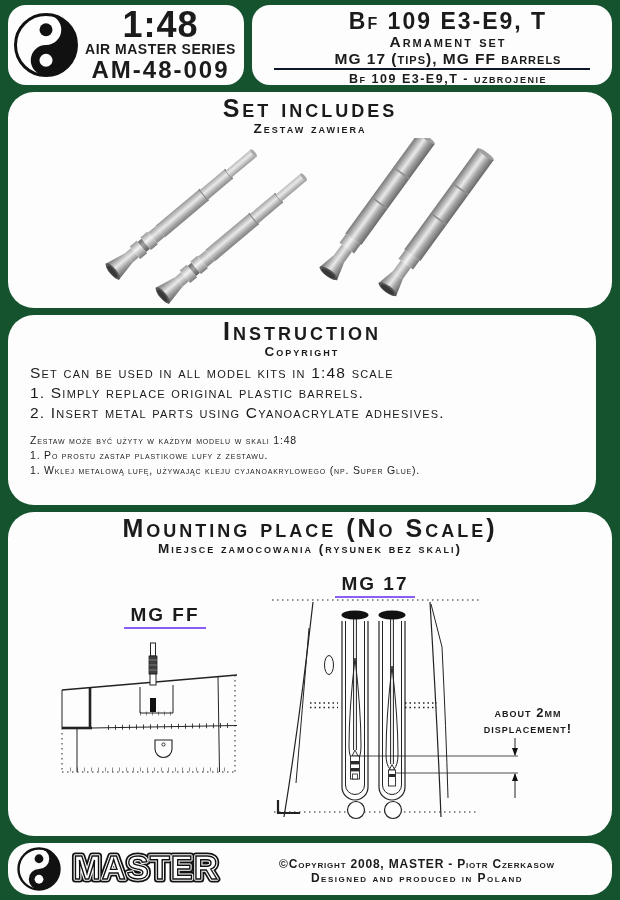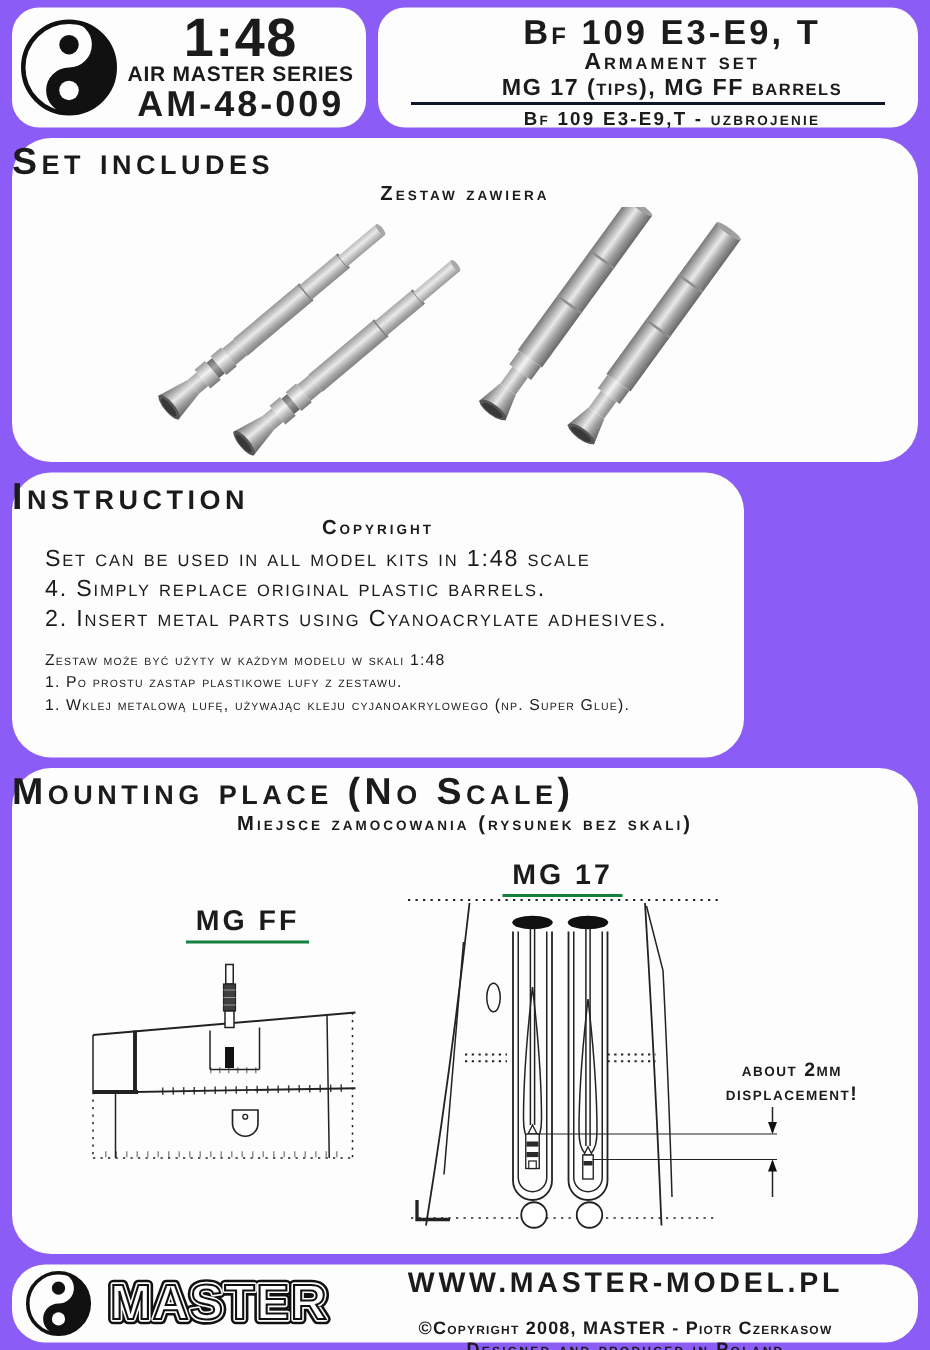--- a/index.html
+++ b/index.html
@@ -1,16 +1,16 @@
 <!DOCTYPE html>
 <html><head>
 <meta charset="utf-8">
 <style>
   html,body{margin:0;padding:0;background:#0d0d0d;}
-  .page{position:relative;width:620px;height:900px;background:#8b5cf6;overflow:hidden;
+  .page{position:relative;width:620px;height:900px;background:#14532d;overflow:hidden;
         font-family:"Liberation Sans",sans-serif;color:#1b1b1b;}
   .panel{position:absolute;background:#fdfdfd;border-radius:26px;}
   .hbox{position:absolute;background:#fdfdfd;border-radius:18px;}
   .sc{font-variant:small-caps;padding-left:32px;}
 
   
   .hleft{left:8px;top:5px;width:236px;height:80px;display:flex;align-items:center;}
   .hleft .logo{flex:0 0 auto;margin-left:3px;}
   .hl-text{flex:1 1 auto;text-align:center;padding-right:4px;}
   .hl-scale{font-size:36px;font-weight:bold;letter-spacing:1px;line-height:33px;}
@@ -20,38 +20,38 @@
   
   .hright{left:252px;top:5px;width:360px;height:80px;padding-top:4px;box-sizing:border-box;}
   .hr-title{font-size:23px;font-weight:bold;letter-spacing:2px;line-height:25px;text-align:center;}
   .hr-sub1{font-size:15.5px;font-weight:bold;letter-spacing:2px;line-height:16px;text-align:center;}
   .hr-sub2{font-size:15.5px;font-weight:bold;letter-spacing:1px;line-height:17px;text-align:center;
            border-bottom:2px solid #0f172a;margin:0 22px;padding-bottom:1px;}
   .hr-sub3{font-size:12.5px;font-weight:bold;letter-spacing:1.5px;line-height:15px;text-align:center;margin-top:2px;}
 
   
   .p-set{left:8px;top:92px;width:604px;height:216px;}
-  .p-ins{left:8px;top:315px;width:488px;height:190px;}
+  .p-ins{left:8px;top:315px;width:588px;height:190px;}
   .p-mnt{left:8px;top:512px;width:604px;height:324px;}
 
-  .sec-title{position:absolute;left:0;right:0;top:3px;
+  .sec-title{position:absolute;left:0;right:0;top:3px;text-align:center;
              font-size:25px;font-weight:bold;letter-spacing:3px;font-variant:small-caps;line-height:27px;}
   .sec-sub{position:absolute;left:0;right:0;top:29px;text-align:center;
            font-size:13.5px;font-weight:bold;letter-spacing:2px;font-variant:small-caps;}
 
   .barrels-svg{position:absolute;left:0;top:46px;}
 
   .en-lines{position:absolute;left:22px;top:48px;right:10px;
             font-size:15.5px;letter-spacing:1.2px;line-height:20px;font-variant:small-caps;}
   .pl-lines{position:absolute;left:22px;top:118px;right:10px;
             font-size:10.5px;letter-spacing:.8px;line-height:15px;font-variant:small-caps;}
 
   .diag-label{position:absolute;text-align:center;font-size:19px;font-weight:bold;
               letter-spacing:2px;font-variant:small-caps;}
-  .diag-label span{display:inline-block;border-bottom:2px solid #15803d;padding:0 6px 1px 6px;}
+  .diag-label span{display:inline-block;border-bottom:2px solid #8b5cf6;padding:0 6px 1px 6px;}
   .lbl-mgff{left:112px;top:92px;width:90px;}
   .lbl-mg17{left:322px;top:61px;width:90px;}
   .mgff-svg{position:absolute;left:22px;top:120px;}
   .mg17-svg{position:absolute;left:262px;top:86px;}
   .note{position:absolute;left:445px;top:193px;width:150px;text-align:center;
         font-size:13px;font-weight:bold;letter-spacing:1px;font-variant:small-caps;line-height:16px;}
 
   
   .footer{left:8px;top:843px;width:604px;height:52px;border-radius:22px;}
   .footer .logo{position:absolute;left:8px;top:3px;}
@@ -152,21 +152,21 @@
           <use href="#mgffbarrel"></use>
         </g>
     </svg>
   </div>
 
   <div class="panel p-ins">
     <div class="sec-title">Instruction</div>
     <div class="sec-sub">Copyright</div>
     <div class="en-lines">
       <div>Set can be used in all model kits in 1:48 scale</div>
-      <div>4. Simply replace original plastic barrels.</div>
+      <div>1. Simply replace original plastic barrels.</div>
       <div>2. Insert metal parts using Cyanoacrylate adhesives.</div>
     </div>
     <div class="pl-lines">
       <div>Zestaw może być użyty w każdym modelu w skali 1:48</div>
       <div>1. Po prostu zastap plastikowe lufy z zestawu.</div>
       <div>1. Wklej metalową lufę, używając kleju cyjanoakrylowego (np. Super Glue).</div>
     </div>
   </div>
 
   <div class="panel p-mnt">
@@ -284,19 +284,18 @@
       <path d="M23,2.5 A20.5,20.5 0 0 1 23,43.5 A10.25,10.25 0 0 1 23,23 A10.25,10.25 0 0 0 23,2.5 Z" fill="#111"></path>
       <circle cx="23" cy="12.75" r="4.4" fill="#111"></circle>
       <circle cx="23" cy="33.25" r="4.4" fill="#fdfdfd"></circle>
     </svg>
     <svg class="logotype" width="168" height="42" viewBox="0 0 168 42">
       <text x="84" y="31" text-anchor="middle" font-family="Liberation Sans, sans-serif" font-size="33" font-weight="bold" letter-spacing="1" fill="none" stroke="#111" stroke-width="7" stroke-linejoin="round">MASTER</text>
       <text x="84" y="31" text-anchor="middle" font-family="Liberation Sans, sans-serif" font-size="33" font-weight="bold" letter-spacing="1" fill="none" stroke="#fdfdfd" stroke-width="3.5" stroke-linejoin="round">MASTER</text>
       <text x="84" y="31" text-anchor="middle" font-family="Liberation Sans, sans-serif" font-size="33" font-weight="bold" letter-spacing="1" fill="#fdfdfd" stroke="#111" stroke-width="1.4">MASTER</text>
     </svg>
     <div class="f-text">
-      <div class="f-url">WWW.MASTER-MODEL.PL</div>
       <div class="f-copy">©Copyright 2008, MASTER - Piotr Czerkasow</div>
       <div class="f-origin">Designed and produced in Poland</div>
     </div>
   </div>
 
 </div>
 
 </body></html>

